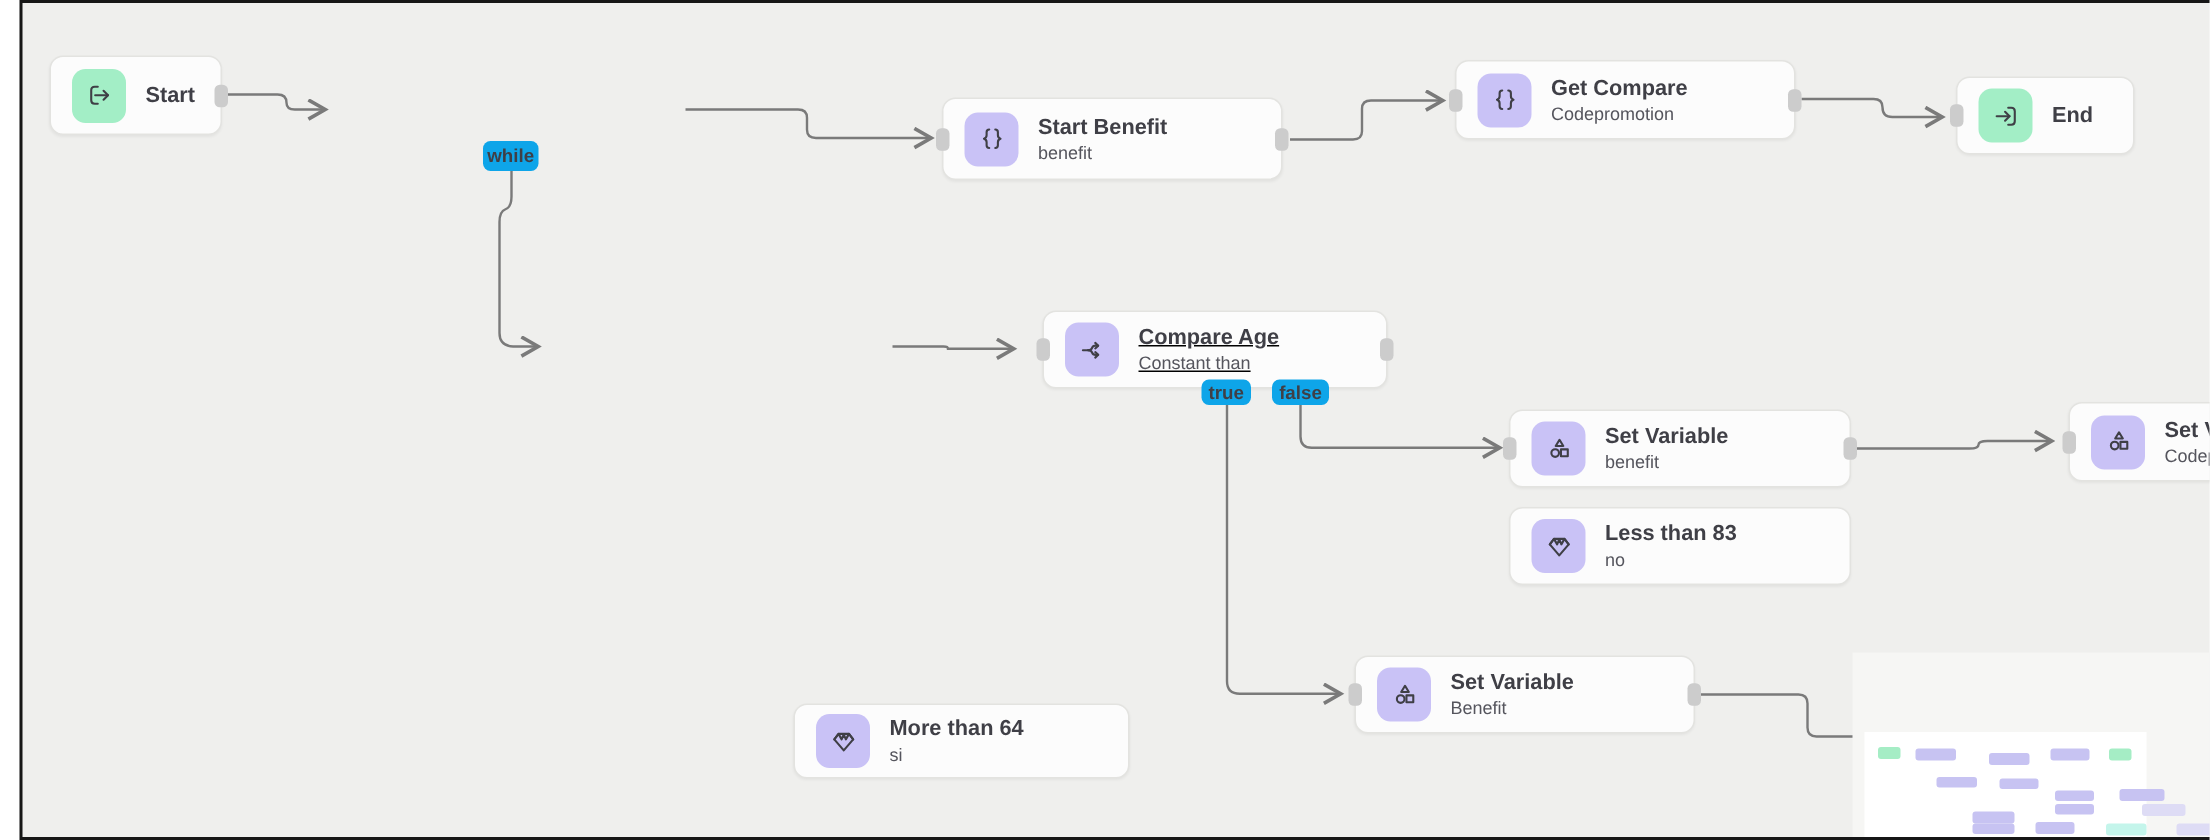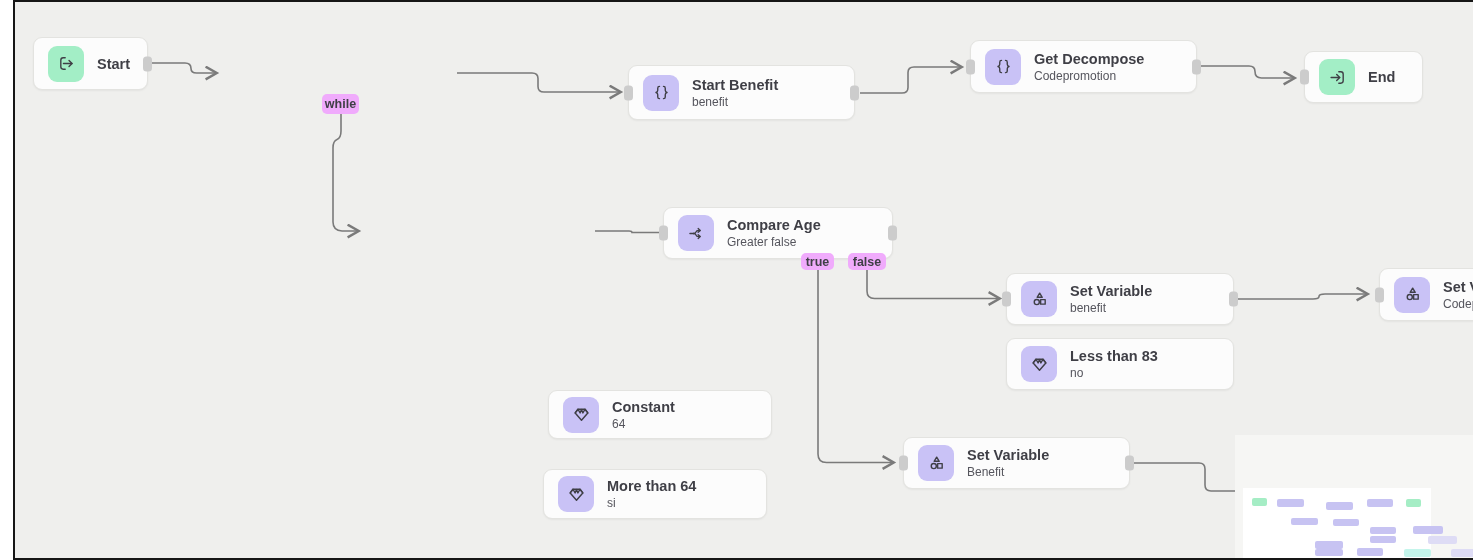--- a/index.html
+++ b/index.html
@@ -14,21 +14,21 @@
     justify-content:center;flex:0 0 auto;}
   .nicon.purple{background:#c9c2f6;}
   .nicon.green{background:#a3eec6;}
   .ntxt{display:flex;flex-direction:column;justify-content:center;min-width:0;}
   .title{font-size:14.5px;font-weight:700;color:#3f3f46;white-space:nowrap;}
   .sub{font-size:12px;color:#55555d;margin-top:2px;white-space:nowrap;}
   .port{position:absolute;width:9px;height:15px;background:#cccccc;border-radius:3.5px;
     top:50%;transform:translateY(-50%);z-index:3;}
   .port.in{left:-5px;}
   .port.out{right:-5px;}
-  .badge{position:absolute;background:#f0abfc;border-radius:5px;font-size:12.5px;
+  .badge{position:absolute;background:#0ea5e9;border-radius:5px;font-size:12.5px;
     font-weight:700;color:#3f3f46;display:flex;align-items:center;justify-content:center;
     z-index:3;}
   .minimap{position:absolute;background:#f6f6f4;z-index:5;}
   .mm-view{position:absolute;background:#ffffff;}
   .mm-node{position:absolute;border-radius:2px;}
 </style>
 </head>
 <body>
 
 <div class="frame" id="frame">
@@ -77,52 +77,52 @@
       <span class="port out"></span>
     </div>
     <div class="node" style="left: 955px; top: 38px; width: 227px; height: 53px;">
       <span class="nicon purple">
         <svg width="21" height="21" viewBox="0 0 24 24" fill="none" stroke="#3f3f46" stroke-width="1.6" stroke-linecap="round" stroke-linejoin="round">
           <path d="M9.7 5 Q7.7 5 7.7 7 V9.4 Q7.7 11.4 5.7 12 Q7.7 12.6 7.7 14.6 V17 Q7.7 19 9.7 19"></path>
           <path d="M14.3 5 Q16.3 5 16.3 7 V9.4 Q16.3 11.4 18.3 12 Q16.3 12.6 16.3 14.6 V17 Q16.3 19 14.3 19"></path>
         </svg>
       </span>
       <div class="ntxt">
-        <div class="title">Get Decompose</div>
+        <div class="title">Get Compare</div>
         <div class="sub">Codepromotion</div>
       </div>
       <span class="port in"></span>
       <span class="port out"></span>
     </div>
     <div class="node" style="left: 1289px; top: 49px; width: 119px; height: 52px;">
       <span class="nicon green">
         <svg width="21" height="21" viewBox="0 0 24 24" fill="none" stroke="#3f3f46" stroke-width="1.6" stroke-linecap="round" stroke-linejoin="round">
           <path d="M13.5 5.5 H15.8 Q18.5 5.5 18.5 8.2 V15.8 Q18.5 18.5 15.8 18.5 H13.5"></path>
           <line x1="4.7" y1="12" x2="14.5" y2="12"></line>
           <path d="M11.1 8.6 L14.5 12 L11.1 15.4"></path>
         </svg>
       </span>
       <div class="ntxt">
         <div class="title">End</div>
       </div>
       <span class="port in"></span>
     </div>
-    <div class="node" style="left: 648px; top: 205px; width: 230px; height: 52px;">
+    <div class="node" style="left: 680px; top: 205px; width: 230px; height: 52px; text-decoration: underline;">
       <span class="nicon purple">
         <svg width="21" height="21" viewBox="0 0 24 24" fill="none" stroke="#3f3f46" stroke-width="1.6" stroke-linecap="round" stroke-linejoin="round">
           <line x1="4.5" y1="12" x2="8.5" y2="12"></line>
           <path d="M8.5 12 Q11 12 11.5 10.2 Q12 8.5 14.3 8.5 H16"></path>
           <path d="M13.9 6.4 L16.2 8.5 L13.9 10.6"></path>
           <path d="M8.5 12 Q11 12 11.5 13.8 Q12 15.5 14.3 15.5 H16"></path>
           <path d="M13.9 13.4 L16.2 15.5 L13.9 17.6"></path>
         </svg>
       </span>
       <div class="ntxt">
         <div class="title">Compare Age</div>
-        <div class="sub">Greater false</div>
+        <div class="sub">Constant than</div>
       </div>
       <span class="port in"></span>
       <span class="port out"></span>
     </div>
     <div class="node" style="left: 991px; top: 271px; width: 228px; height: 52px;">
       <span class="nicon purple">
         <svg width="21" height="21" viewBox="0 0 24 24" fill="none" stroke="#3f3f46" stroke-width="1.6" stroke-linecap="round" stroke-linejoin="round">
           <path d="M12.2 4.8 L15.1 9.5 H9.3 Z"></path>
           <circle cx="8.9" cy="14.9" r="2.9"></circle>
           <rect x="13.3" y="12.1" width="5.2" height="5.2"></rect>
@@ -154,33 +154,21 @@
         <svg width="21" height="21" viewBox="0 0 24 24" fill="none" stroke="#3f3f46" stroke-width="1.6" stroke-linecap="round" stroke-linejoin="round">
           <path d="M8 6 H16 L19.2 10.2 L12 18.6 L4.8 10.2 Z"></path>
           <path d="M4.8 10.2 L8 6 L10.4 10.2 L12 6.4 L13.6 10.2 L16 6 L19.2 10.2"></path>
         </svg>
       </span>
       <div class="ntxt">
         <div class="title">Less than 83</div>
         <div class="sub">no</div>
       </div>
     </div>
-    <div class="node" style="left: 533px; top: 388px; width: 224px; height: 49px;">
-      <span class="nicon purple">
-        <svg width="21" height="21" viewBox="0 0 24 24" fill="none" stroke="#3f3f46" stroke-width="1.6" stroke-linecap="round" stroke-linejoin="round">
-          <path d="M8 6 H16 L19.2 10.2 L12 18.6 L4.8 10.2 Z"></path>
-          <path d="M4.8 10.2 L8 6 L10.4 10.2 L12 6.4 L13.6 10.2 L16 6 L19.2 10.2"></path>
-        </svg>
-      </span>
-      <div class="ntxt">
-        <div class="title">Constant</div>
-        <div class="sub">64</div>
-      </div>
-    </div>
-    <div class="node" style="left: 528px; top: 467px; width: 224px; height: 50px;">
+    <div class="node" style="left: 514px; top: 467px; width: 224px; height: 50px;">
       <span class="nicon purple">
         <svg width="21" height="21" viewBox="0 0 24 24" fill="none" stroke="#3f3f46" stroke-width="1.6" stroke-linecap="round" stroke-linejoin="round">
           <path d="M8 6 H16 L19.2 10.2 L12 18.6 L4.8 10.2 Z"></path>
           <path d="M4.8 10.2 L8 6 L10.4 10.2 L12 6.4 L13.6 10.2 L16 6 L19.2 10.2"></path>
         </svg>
       </span>
       <div class="ntxt">
         <div class="title">More than 64</div>
         <div class="sub">si</div>
       </div>

